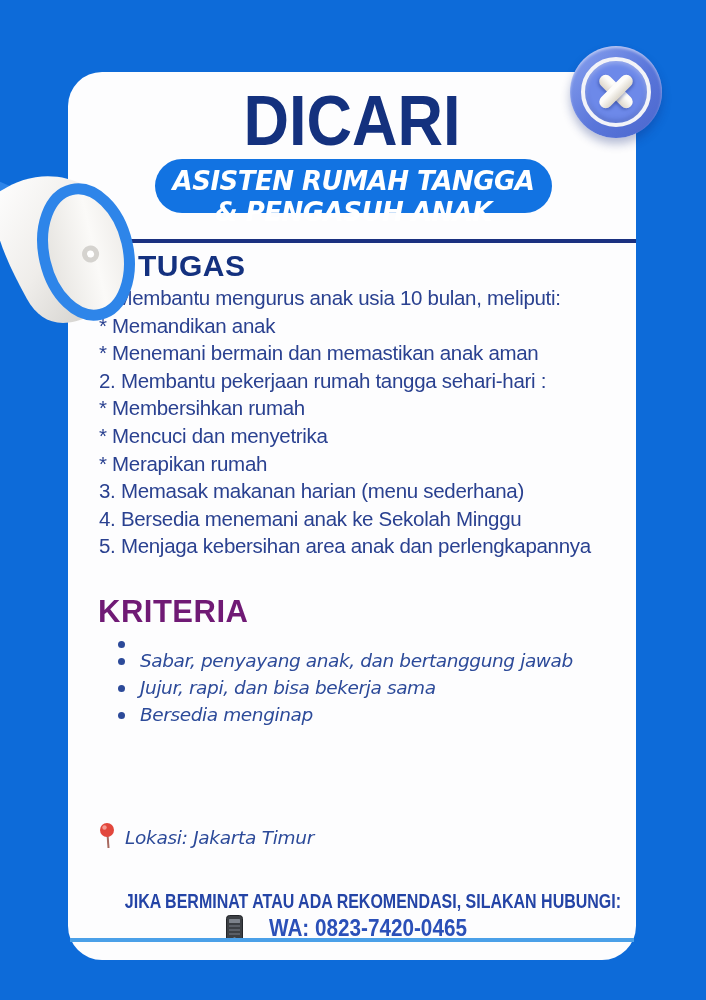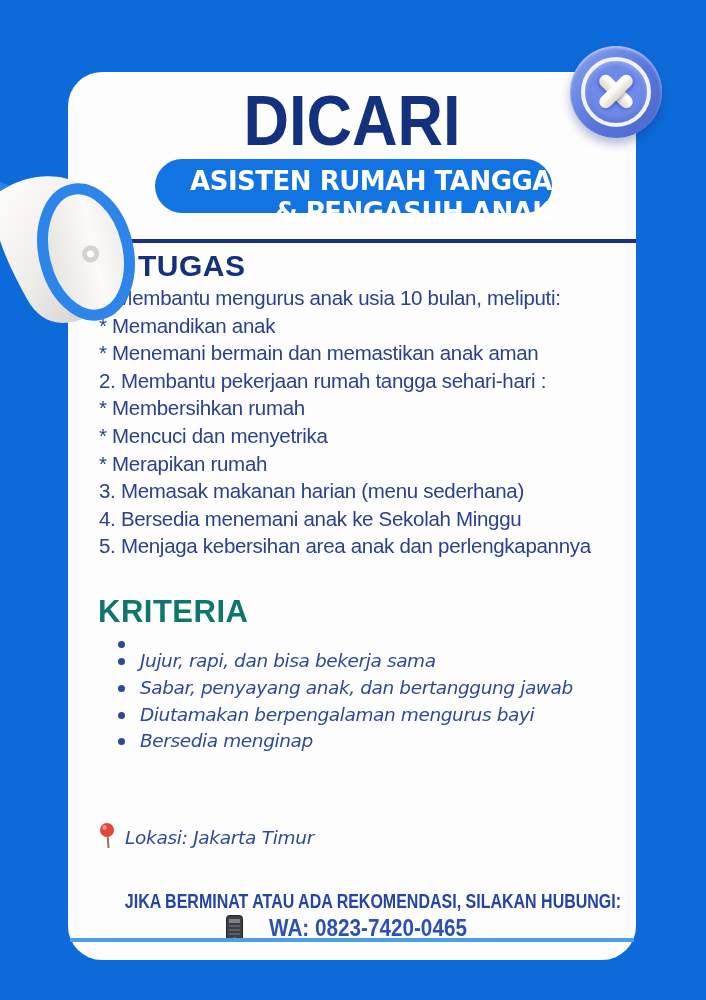--- a/index.html
+++ b/index.html
@@ -16,41 +16,41 @@
   }
   
   .title {
     position:absolute; top:14px; left:0; width:100%;
     text-align:center; font-size:70px; font-weight:bold; line-height:1;
     color:#14317e; letter-spacing:0; transform:scaleX(0.9);
   }
   .pill {
     position:absolute; left:87px; top:87px; width:397px; height:54px;
     background:#1273e2; border-radius:40px;
-    color:#ffffff; text-align:right;
-    font-family:"DejaVu Sans", sans-serif; font-weight:bold; 
+    color:#ffffff; text-align:center;
+    font-family:"DejaVu Sans", sans-serif; font-weight:bold; font-style:italic;
     font-size:26px; line-height:31px; padding-top:7px; letter-spacing:-0.5px;
   }
   .rule {
     position:absolute; left:30px; top:167px; width:538px; height:4px;
     background:#1b3180;
   }
   
   .tugas-heading {
     position:absolute; left:70px; top:177px;
     font-size:30px; font-weight:bold; color:#14317f; letter-spacing:0.5px;
   }
   .tugas-list {
     position:absolute; left:31px; top:212px; width:526px;
     font-size:20.5px; line-height:27.6px; color:#2a4190; letter-spacing:-0.3px;
   }
   
   .kriteria-heading {
     position:absolute; left:30px; top:522px;
-    font-size:31px; font-weight:bold; color:#0f766e; letter-spacing:0.5px;
+    font-size:31px; font-weight:bold; color:#701a75; letter-spacing:0.5px;
   }
   .kriteria-list {
     position:absolute; left:50px; top:559px; width:500px; list-style:none;
     font-family:"DejaVu Sans", sans-serif; font-style:italic;
     font-size:18.5px; line-height:26.8px; color:#2c4a99; letter-spacing:-0.4px;
   }
   .kriteria-list li { display:flex; align-items:flex-start; }
   .dot {
     flex:none; width:7px; height:7px; border-radius:50%;
     background:#2c4a99; margin:10px 15px 0 0;
@@ -143,29 +143,25 @@
     </div>
 
     <div class="kriteria-heading">KRITERIA</div>
 
     <ul class="kriteria-list">
       <li>
           <span class="dot"></span>
         </li>
       <li>
           <span class="dot"></span>
+          <span>Sabar, penyayang anak, dan bertanggung jawab</span>
+        </li>
+      <li>
+          <span class="dot"></span>
           <span>Jujur, rapi, dan bisa bekerja sama</span>
-        </li>
-      <li>
-          <span class="dot"></span>
-          <span>Sabar, penyayang anak, dan bertanggung jawab</span>
-        </li>
-      <li>
-          <span class="dot"></span>
-          <span>Diutamakan berpengalaman mengurus bayi</span>
         </li>
       <li>
           <span class="dot"></span>
           <span>Bersedia menginap</span>
         </li>
     </ul>
 
     <div class="lokasi">
       <svg class="pin" width="16" height="28" viewBox="0 0 16 28">
         <line x1="8.5" y1="12" x2="9.5" y2="26" stroke="#a8695f" stroke-width="2"></line>

